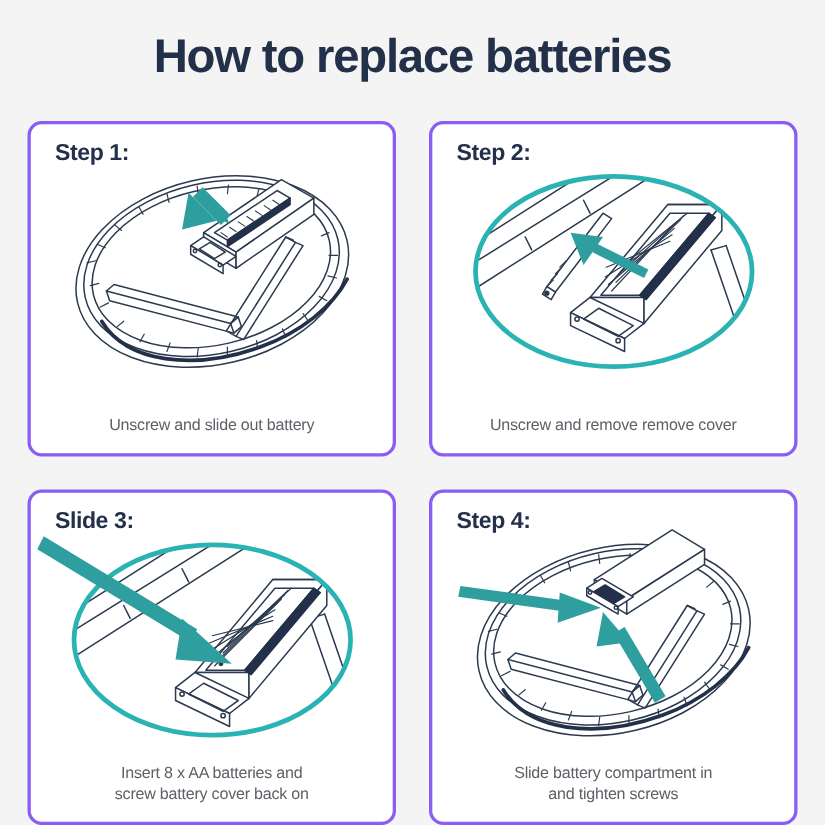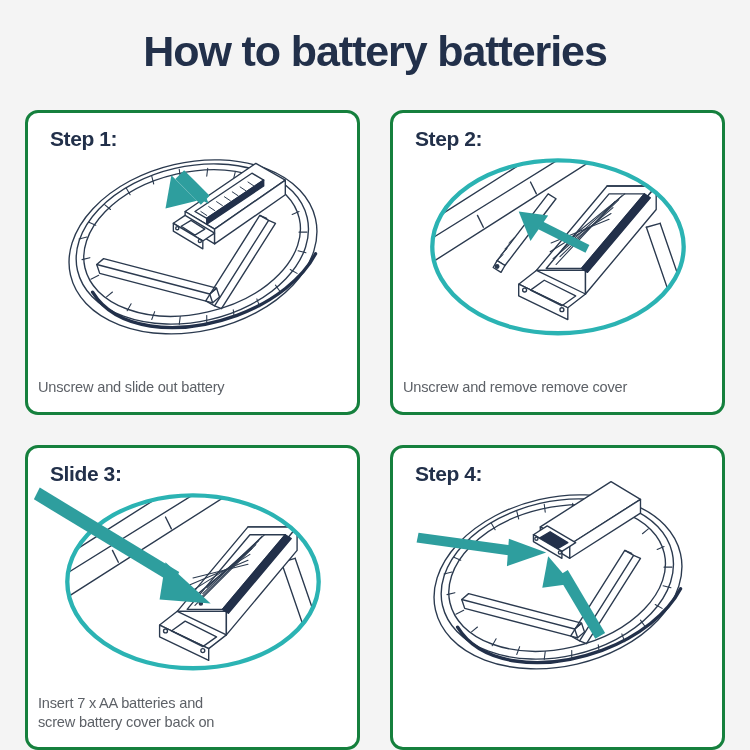--- a/index.html
+++ b/index.html
@@ -26,21 +26,21 @@
     width:700px;height:620px;
     display:grid;
     grid-template-columns:335px 335px;
     grid-template-rows:305px 305px;
     gap:30px 30px;
   }
 
   .card{
     position:relative;
     background:#ffffff;
-    border:3px solid #15803d;
+    border:3px solid #8b5cf6;
     border-radius:13px;
     box-sizing:border-box;
     overflow:hidden;
   }
 
   .step-label{
     position:absolute;top:14px;left:22px;
     font-size:21px;
     font-weight:bold;
     letter-spacing:-0.4px;
@@ -51,35 +51,35 @@
   .art{
     position:absolute;
     top:6px;left:0;width:100%;height:240px;
     z-index:2;
   }
   .art svg{display:block;width:100%;height:100%;}
 
   .caption{
     position:absolute;
     left:10px;right:10px;bottom:14px;
-    text-align:left;
+    text-align:center;
     font-size:14.6px;
     line-height:1.35;
     color:#5d6167;
     letter-spacing:-0.2px;
     z-index:3;
   }
   .caption .ln{display:block;}
 </style>
 </head>
 <body>
 
 <div class="page">
 
-  <div class="title">How to battery batteries</div>
+  <div class="title">How to replace batteries</div>
 
   <div class="grid">
 
     <div class="card">
       <div class="step-label">Step 1:</div>
 
       <div class="art">
         <svg viewBox="0 0 335 240" xmlns="http://www.w3.org/2000/svg">
           <g fill="none" stroke="#2b3a4f" stroke-width="1.4" stroke-linejoin="round" stroke-linecap="round">
 
@@ -284,21 +284,21 @@
           <ellipse cx="168" cy="128" rx="128" ry="88" fill="none" stroke="#2bb3b3" stroke-width="4.4"></ellipse>
 
           <g fill="#2e9e9e">
             <path d="M12 32 L154 118 L148 130 L6 44 Z"></path>
             <path d="M186 150 L140 108 L134 146 Z"></path>
           </g>
         </svg>
       </div>
 
       <div class="caption">
-        <span class="ln">Insert 7 x AA batteries and</span>
+        <span class="ln">Insert 8 x AA batteries and</span>
         <span class="ln">screw battery cover back on</span>
       </div>
     </div>
 
     <div class="card">
       <div class="step-label">Step 4:</div>
 
       <div class="art">
         <svg viewBox="0 0 335 240" xmlns="http://www.w3.org/2000/svg">
           <g fill="none" stroke="#2b3a4f" stroke-width="1.4" stroke-linejoin="round" stroke-linecap="round">
@@ -356,16 +356,20 @@
             <path d="M26 78 L128 92 L126 102 L24 88 Z"></path>
             <path d="M156 98 L118 84 L116 112 Z"></path>
           </g>
           <g fill="#2e9e9e">
             <path d="M206 186 L168 122 L178 116 L216 180 Z"></path>
             <path d="M158 102 L182 130 L152 134 Z"></path>
           </g>
         </svg>
       </div>
 
+      <div class="caption">
+        <span class="ln">Slide battery compartment in</span>
+        <span class="ln">and tighten screws</span>
+      </div>
     </div>
 
   </div>
 </div>
 
 </body></html>

